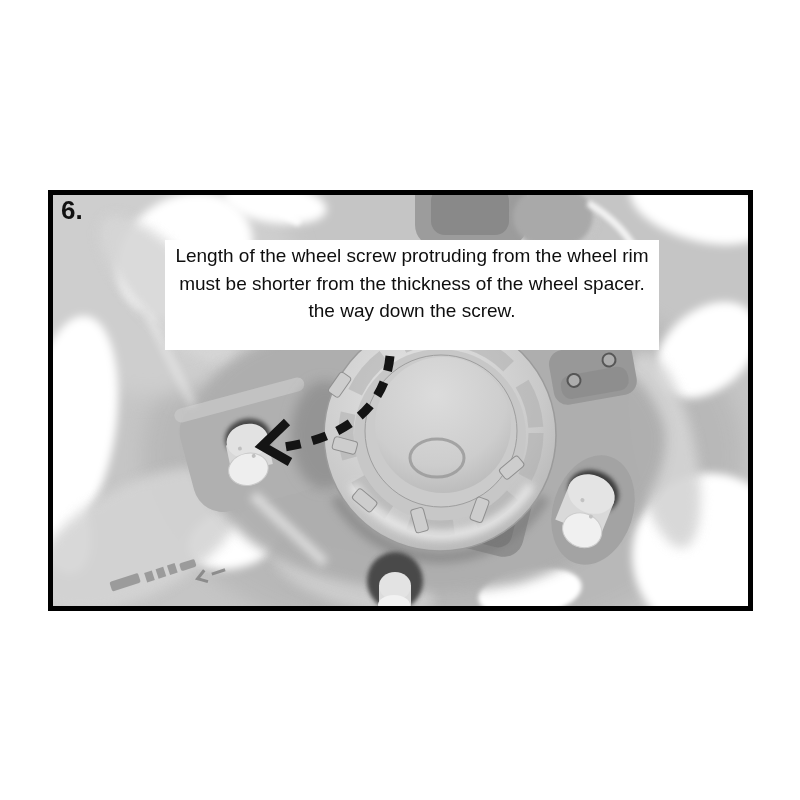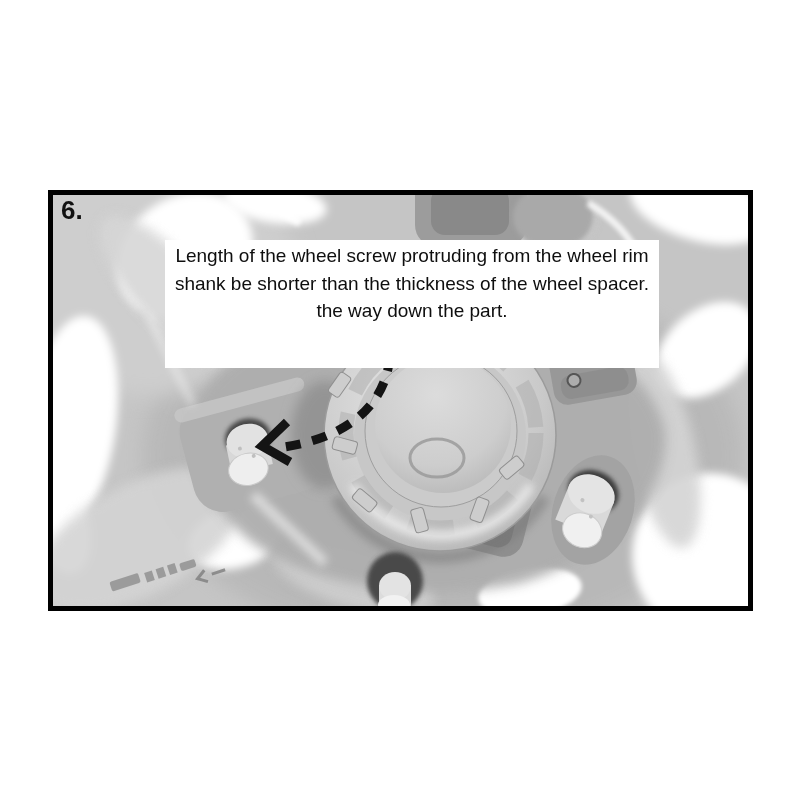--- a/index.html
+++ b/index.html
@@ -8,21 +8,21 @@
   .frame{
     position:absolute;left:48px;top:190px;width:705px;height:421px;
     border:5px solid #000;box-sizing:border-box;background:#c5c5c5;overflow:hidden;
   }
   .photo-svg{position:absolute;left:0;top:0;width:695px;height:411px;display:block;}
   .step{
     position:absolute;left:8px;top:2px;font-size:26px;font-weight:bold;color:#111;
     line-height:1;letter-spacing:0;
   }
   .caption{
-    position:absolute;left:112px;top:45px;width:494px;height:128px;
+    position:absolute;left:112px;top:45px;width:494px;height:110px;
     background:#ffffff;text-align:center;color:#0e0e0e;
     font-size:19px;line-height:27.5px;padding-top:2px;box-sizing:border-box;
   }
   .caption div{white-space:nowrap;}
 </style>
 </head>
 <body>
 
 <div class="stage">
   <div class="frame">
@@ -170,18 +170,18 @@
       <g stroke="#141414" fill="none">
         <path d="M337,161 C333,205 302,243 224,253" stroke-width="9" stroke-dasharray="15 12"></path>
         <path d="M234,227 L209,251 L237,267" stroke-width="9" stroke-linejoin="miter"></path>
       </g>
     </svg>
 
     <div class="step">6.</div>
 
     <div class="caption">
       <div>Length of the wheel screw protruding from the wheel rim</div>
-      <div>shank be shorter than the thickness of the wheel spacer.</div>
-      <div>the way down the part.</div>
+      <div>must be shorter from the thickness of the wheel spacer.</div>
+      <div>the way down the screw.</div>
     </div>
 
   </div>
 </div>
 
 </body></html>

